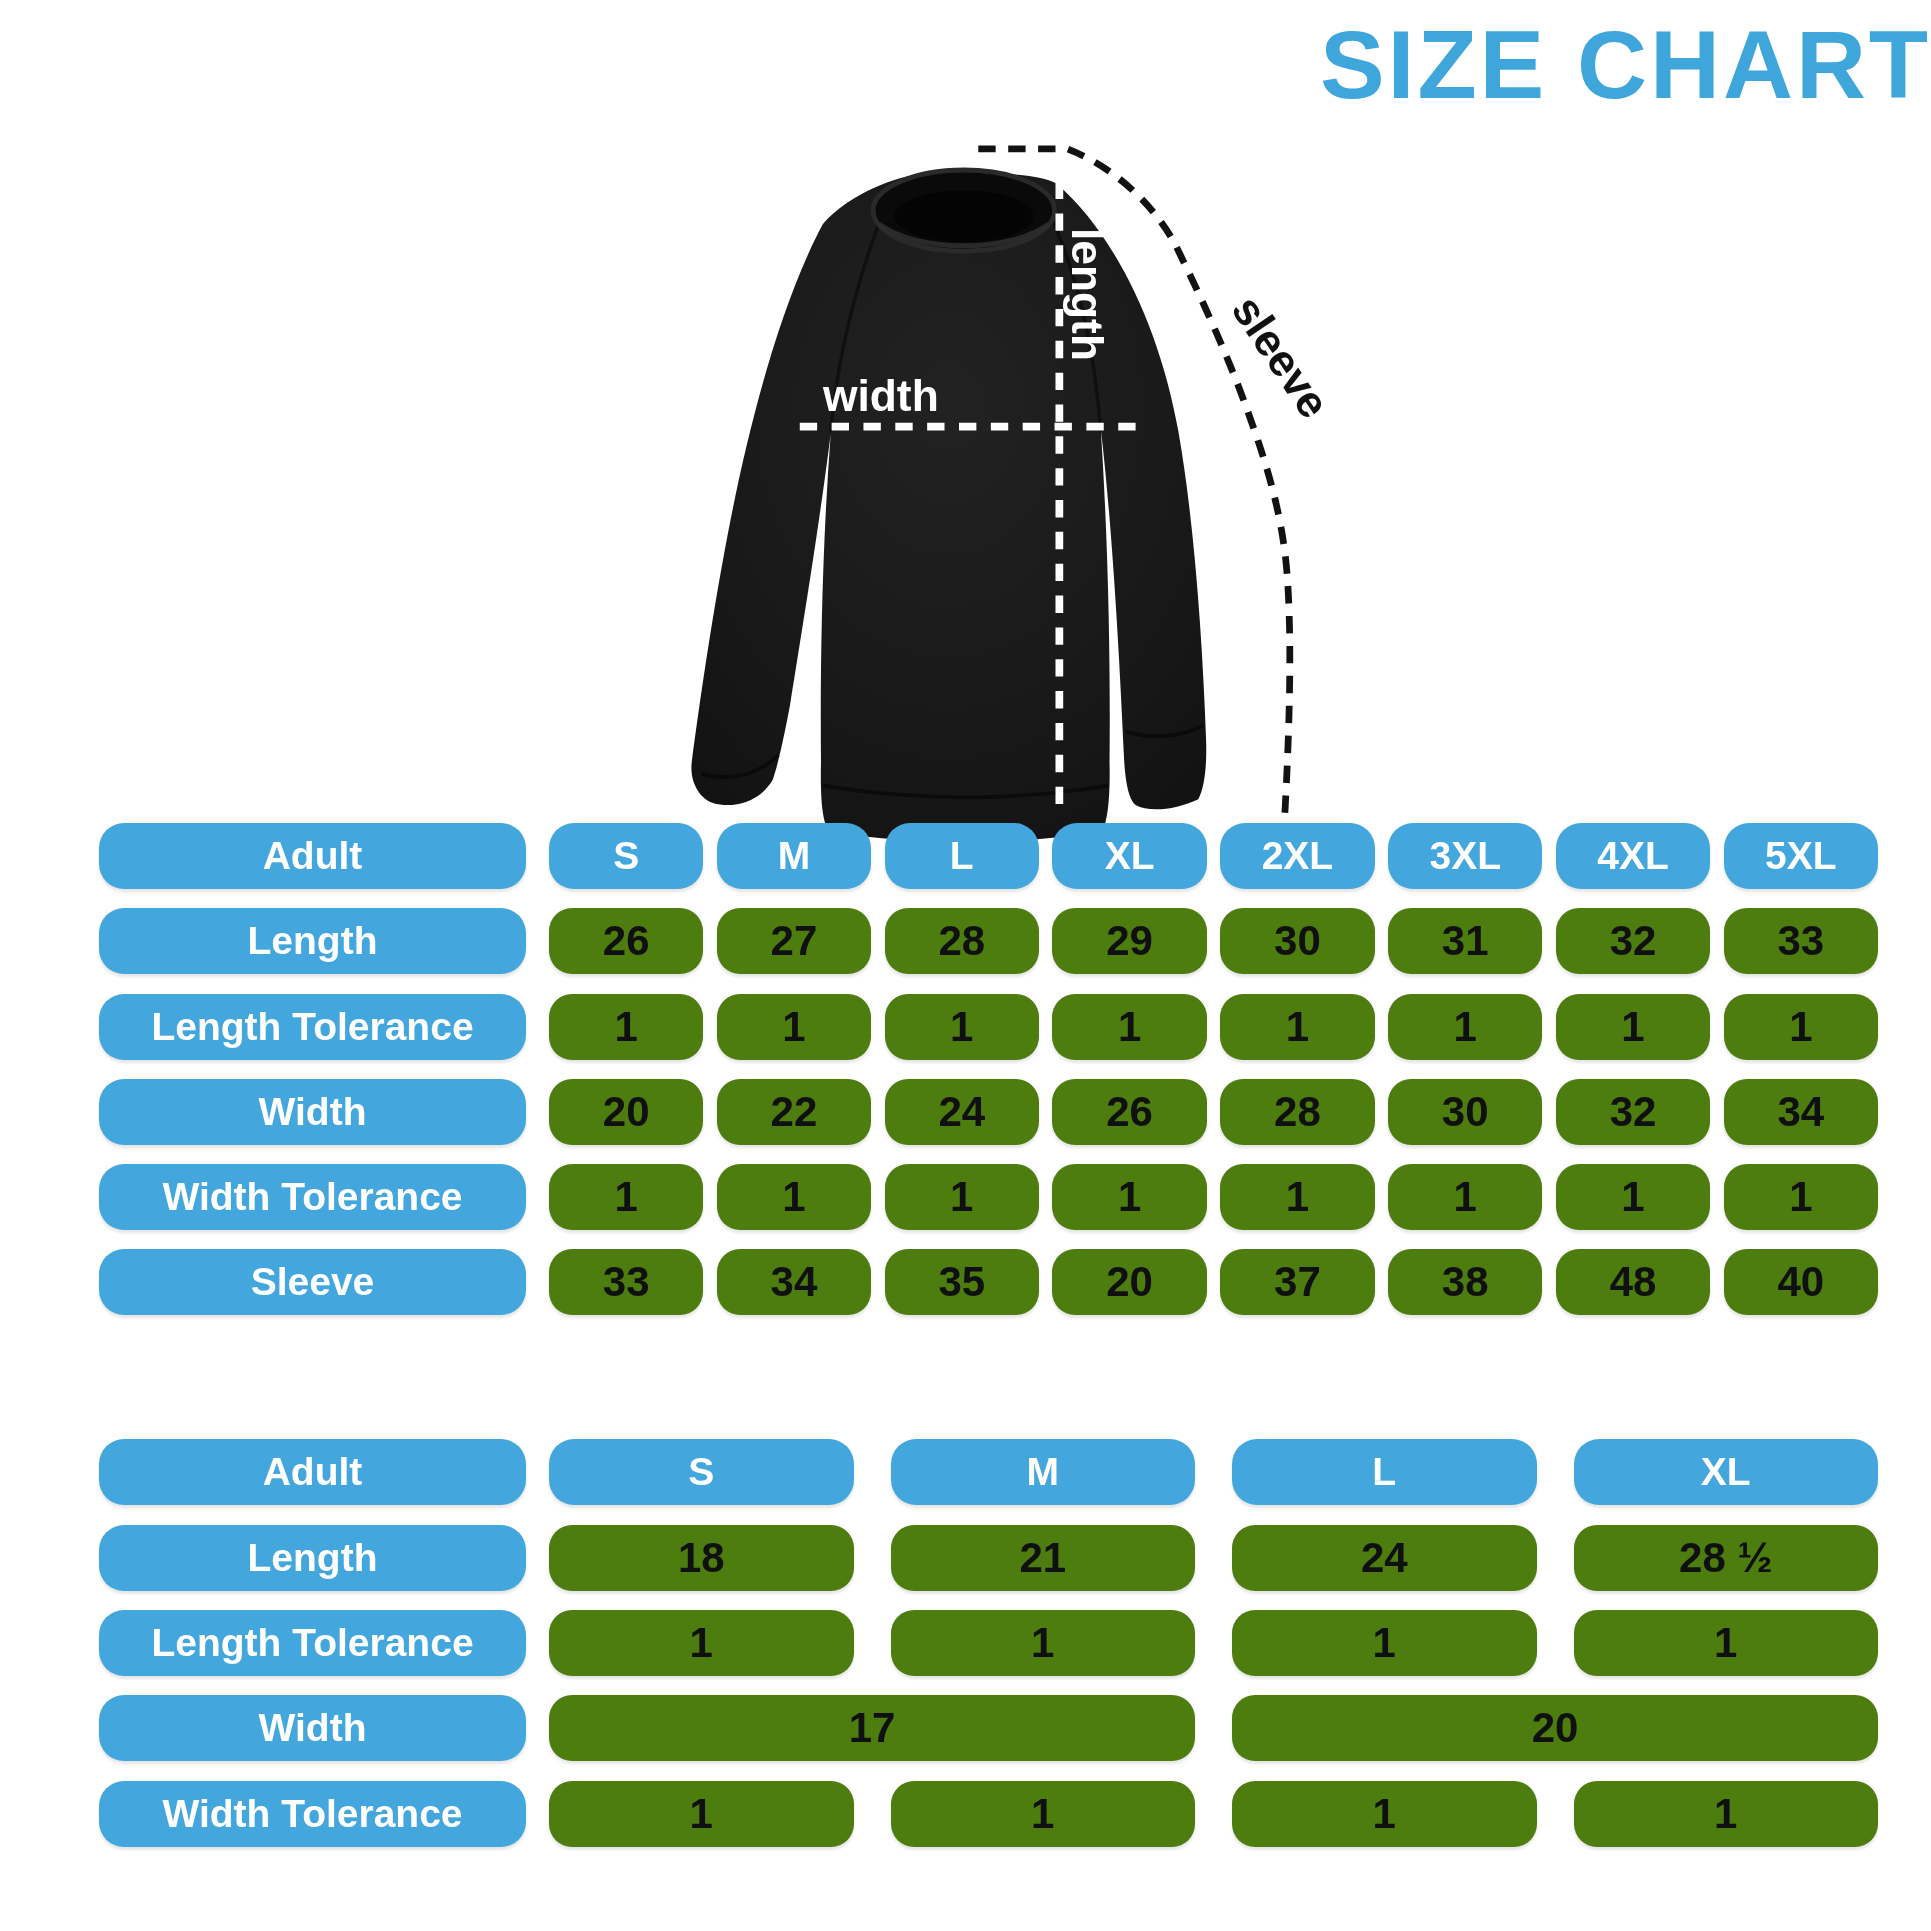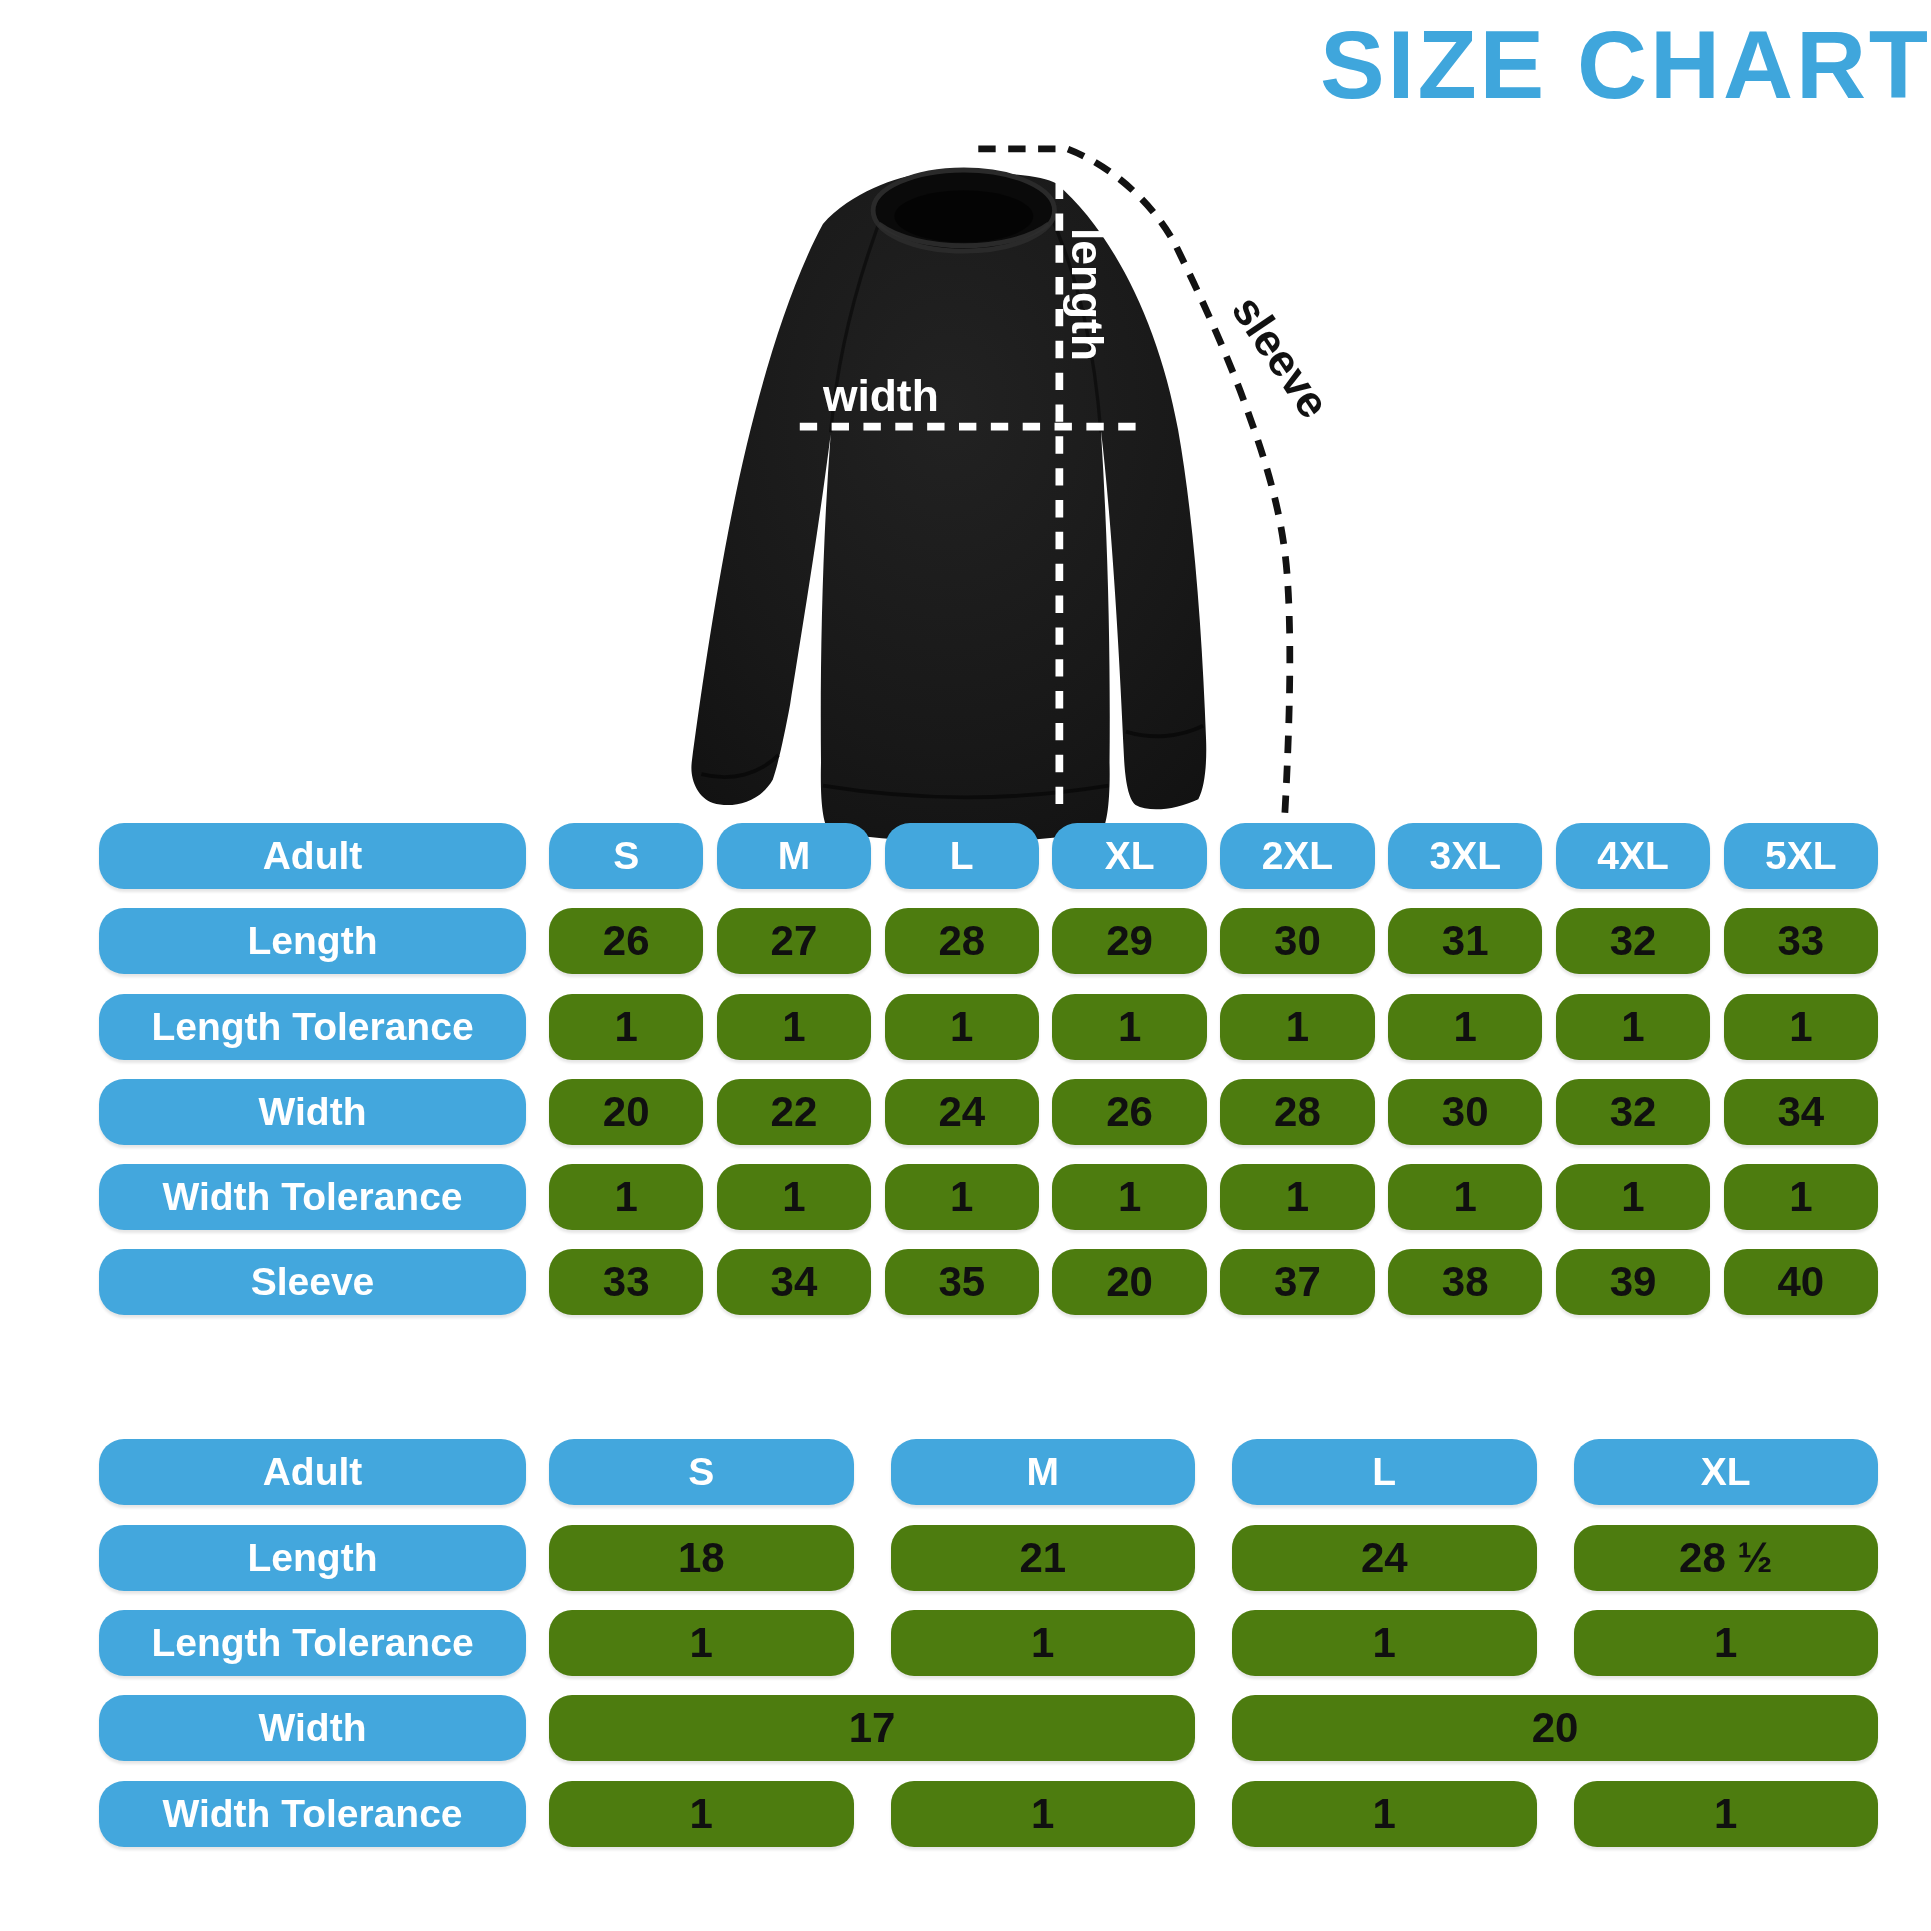--- a/index.html
+++ b/index.html
@@ -216,21 +216,21 @@
 
       <div class="trow">
         <div class="pill blue rlabel">Sleeve</div>
         <div class="cells">
           <div class="pill gray">33</div>
           <div class="pill gray">34</div>
           <div class="pill gray">35</div>
           <div class="pill gray">20</div>
           <div class="pill gray">37</div>
           <div class="pill gray">38</div>
-          <div class="pill gray">39</div>
+          <div class="pill gray">48</div>
           <div class="pill gray">40</div>
         </div>
       </div>
 
     </div>
 
     <div class="table youth">
 
       <div class="trow">
         <div class="pill blue rlabel">Adult</div>

